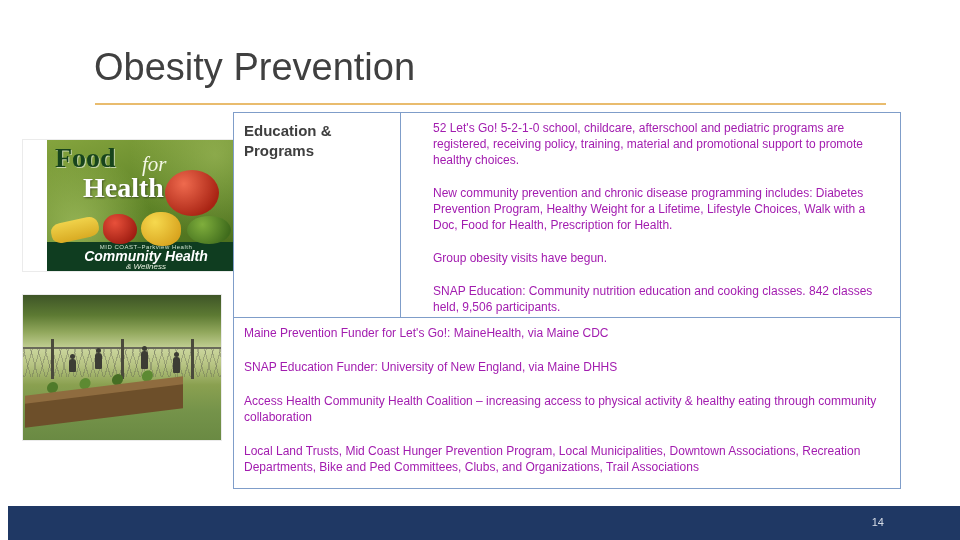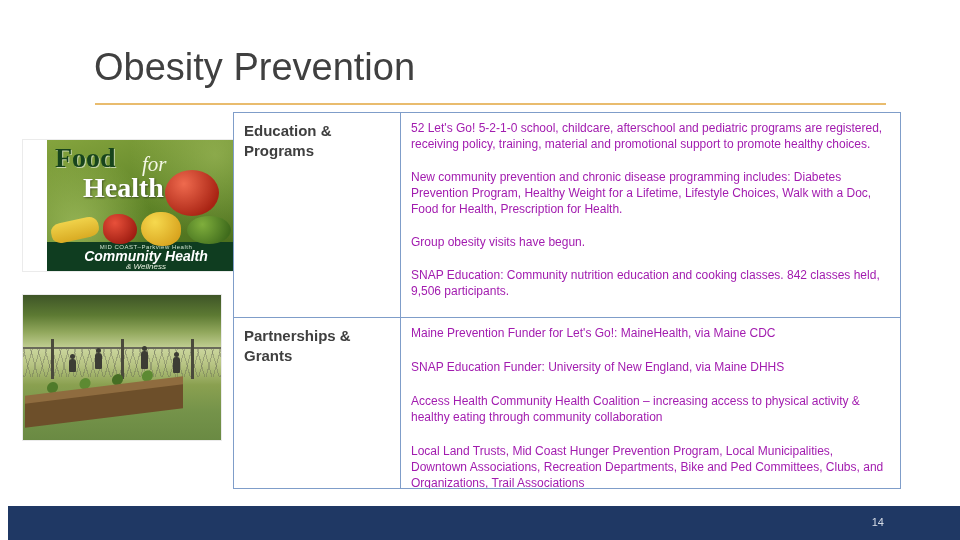--- a/index.html
+++ b/index.html
@@ -19,21 +19,21 @@
   .title-rule {
     position:absolute; left:95px; top:103px; width:791px; height:2px;
     background:#e2a63e; opacity:.75;
   }
 
   
   .ctable {
     position:absolute; left:233px; top:112px; width:668px;
     border:1px solid #7f9dc9; box-sizing:border-box; background:#fff;
   }
-  .trow { display:flex; }
+  .trow { display:flex;gap:22px; }
   .trow.row1 { height:204px; border-bottom:1px solid #7f9dc9; }
   .trow.row2 { height:170px; }
   .th {
     width:167px; min-width:167px; box-sizing:border-box;
     border-right:1px solid #7f9dc9;
     padding:8px 12px 0 10px;
     font-weight:bold; font-size:15px; line-height:20px; color:#3f3f3f;
   }
   .td {
     flex:1; box-sizing:border-box; padding:7px 12px 0 10px;
@@ -194,21 +194,20 @@
     <div class="trow row1">
       <div class="th">Education &amp; Programs</div>
       <div class="td">
         <p>52 Let's Go! 5-2-1-0 school, childcare, afterschool and pediatric programs are registered, receiving policy, training, material and promotional support to promote healthy choices.</p>
         <p>New community prevention and chronic disease programming includes: Diabetes Prevention Program, Healthy Weight for a Lifetime, Lifestyle Choices, Walk with a Doc, Food for Health, Prescription for Health.</p>
         <p>Group obesity visits have begun.</p>
         <p>SNAP Education: Community nutrition education and cooking classes. 842 classes held, 9,506 participants.</p>
       </div>
     </div>
     <div class="trow row2">
-      <div class="th">Partnerships &amp; Grants</div>
       <div class="td">
         <p>Maine Prevention Funder for Let's Go!: MaineHealth, via Maine CDC</p>
         <p>SNAP Education Funder: University of New England, via Maine DHHS</p>
         <p>Access Health Community Health Coalition – increasing access to physical activity &amp; healthy eating through community collaboration</p>
         <p>Local Land Trusts, Mid Coast Hunger Prevention Program, Local Municipalities, Downtown Associations, Recreation Departments, Bike and Ped Committees, Clubs, and Organizations, Trail Associations</p>
       </div>
     </div>
   </div>
 
   <div class="footer">

